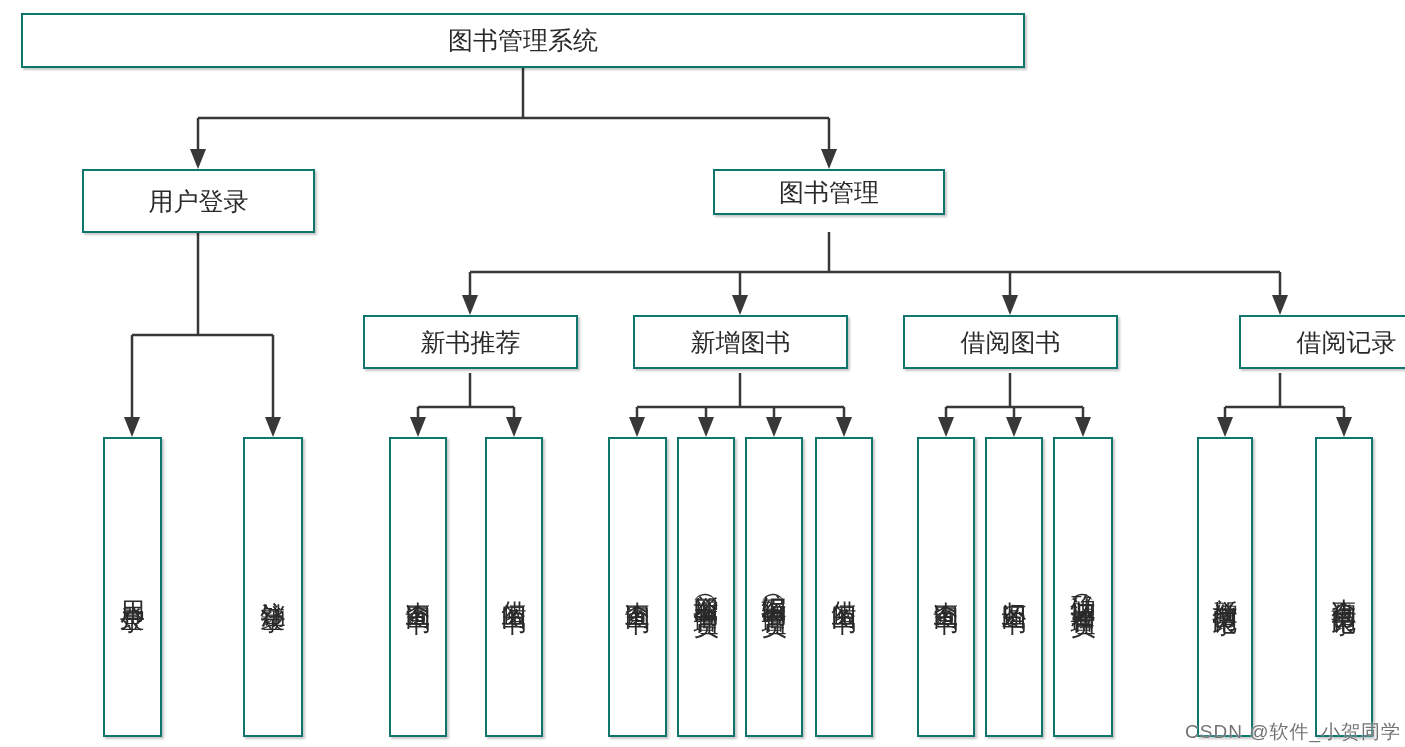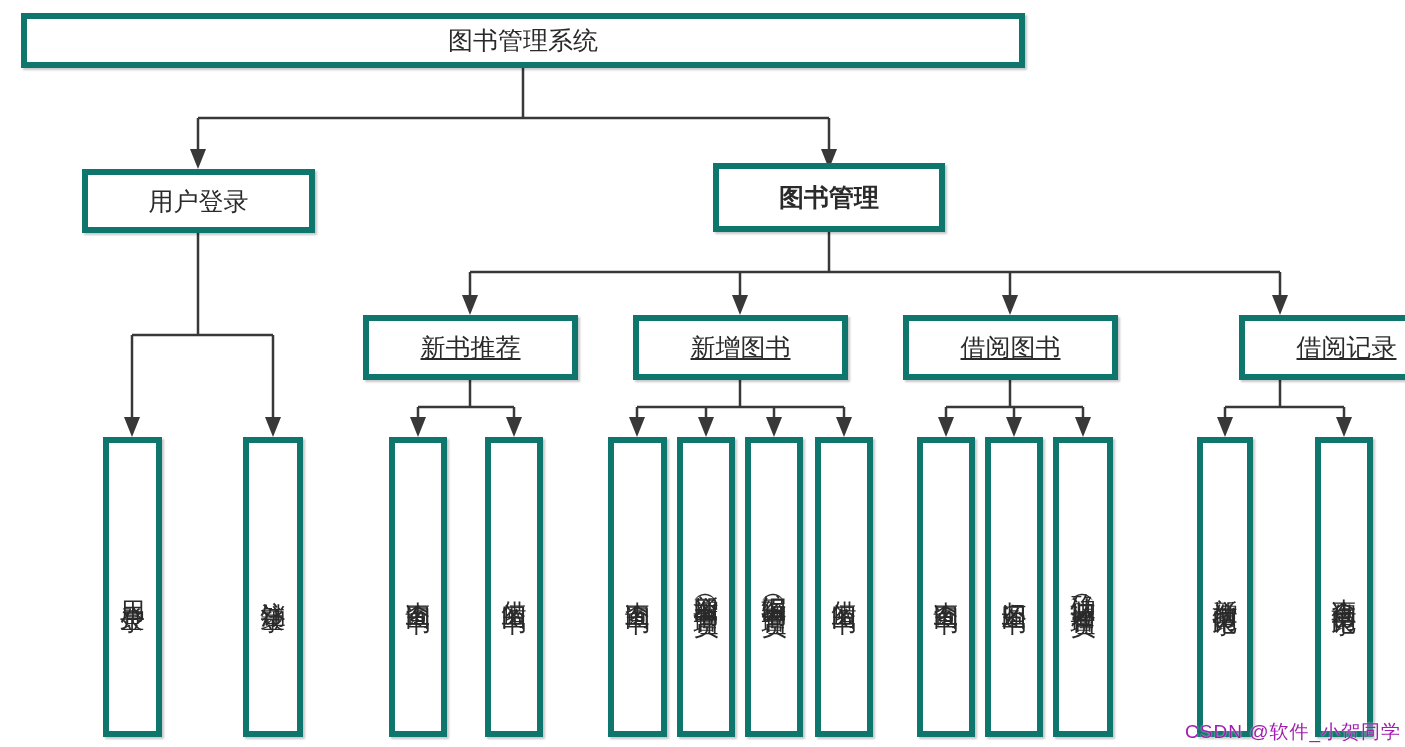--- a/index.html
+++ b/index.html
@@ -18,42 +18,42 @@
   .wires {
     position: absolute;
     left: 0; top: 0;
     width: 1405px;
     height: 747px;
   }
   .node {
     position: absolute;
     box-sizing: border-box;
     background: #ffffff;
-    border: 6px solid #0f766e;
+    border: 2px solid #0f766e;
     box-shadow: 2px 2px 2px rgba(0,0,0,0.22);
     display: flex;
     align-items: center;
     justify-content: center;
     color: #2a2a2a;
     font-size: 25px;
     line-height: 1;
     white-space: nowrap;
     text-align: center;
   }
   .node.v {
     writing-mode: vertical-rl;
     text-orientation: mixed;
     letter-spacing: 3px;
     white-space: nowrap;
   }
   
   .root   { left: 21px;  top: 13px;  width: 1004px; height: 55px; }
   .lv2-a  { left: 82px;  top: 169px; width: 233px;  height: 64px; }
-  .lv2-b  { left: 713px; top: 163px; width: 232px;  height: 69px; font-weight: bold; }
-  .lv3    { top: 315px; height: 65px; width: 215px; text-decoration: underline; }
+  .lv2-b  { left: 713px; top: 169px; width: 232px;  height: 46px; }
+  .lv3    { top: 315px; height: 54px; width: 215px; }
   .lv3-a  { left: 363px; }
   .lv3-b  { left: 633px; }
   .lv3-c  { left: 903px; }
   .lv3-d  { left: 1239px; }
   .leaf   { top: 437px; height: 300px; }
   .lf-01  { left: 103px;  width: 59px; }
   .lf-02  { left: 243px;  width: 60px; }
   .lf-03  { left: 389px;  width: 58px; }
   .lf-04  { left: 485px;  width: 58px; }
   .lf-05  { left: 608px;  width: 59px; }
@@ -63,21 +63,21 @@
   .lf-09  { left: 917px;  width: 58px; }
   .lf-10  { left: 985px;  width: 58px; }
   .lf-11  { left: 1053px; width: 60px; }
   .lf-12  { left: 1197px; width: 56px; }
   .lf-13  { left: 1315px; width: 58px; }
   .watermark {
     position: absolute;
     right: 4px;
     bottom: 2px;
     font-size: 19px;
-    color: #a21caf;
+    color: #737373;
     letter-spacing: 1px;
     text-shadow: 0 0 2px rgba(255,255,255,0.9);
     z-index: 5;
     margin-top: 43px;
   }
 </style>
 </head>
 <body>
 
 <div class="stage">

